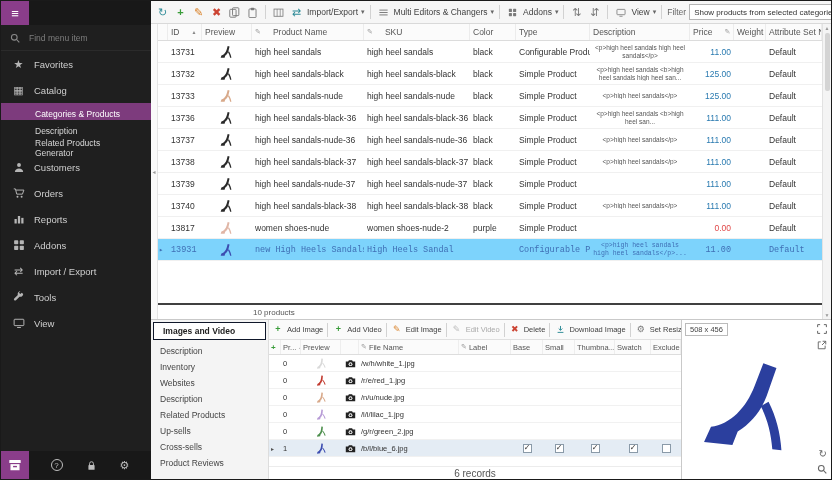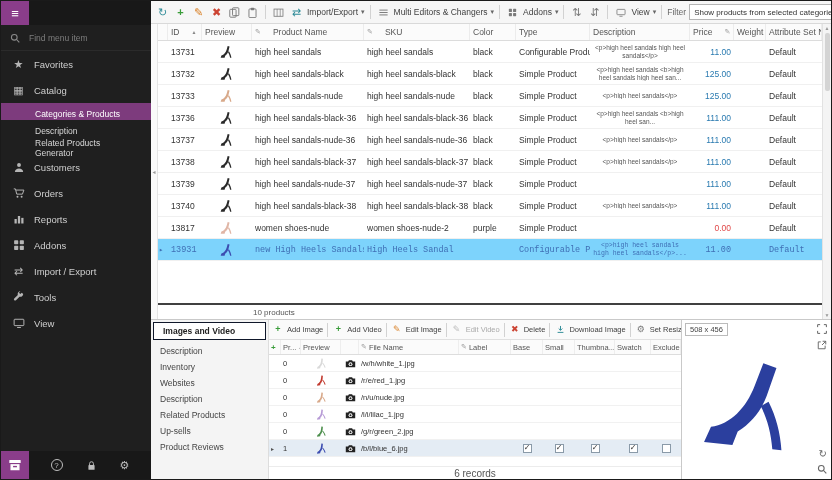--- a/index.html
+++ b/index.html
@@ -600,20 +600,23 @@
         <div class="tab">
             <span>Description</span>
           </div>
         <div class="tab">
             <span>Related Products</span>
           </div>
         <div class="tab">
             <span>Up-sells</span>
           </div>
         <div class="tab">
+            <span>Cross-sells</span>
+          </div>
+        <div class="tab">
             <span>Product Reviews</span>
           </div>
       </div>
 
       <div class="media">
         <div class="m-toolbar">
           <span class="tb-btn">
               <span class="tbi green">+</span>
               <span>Add Image</span>
             </span>

